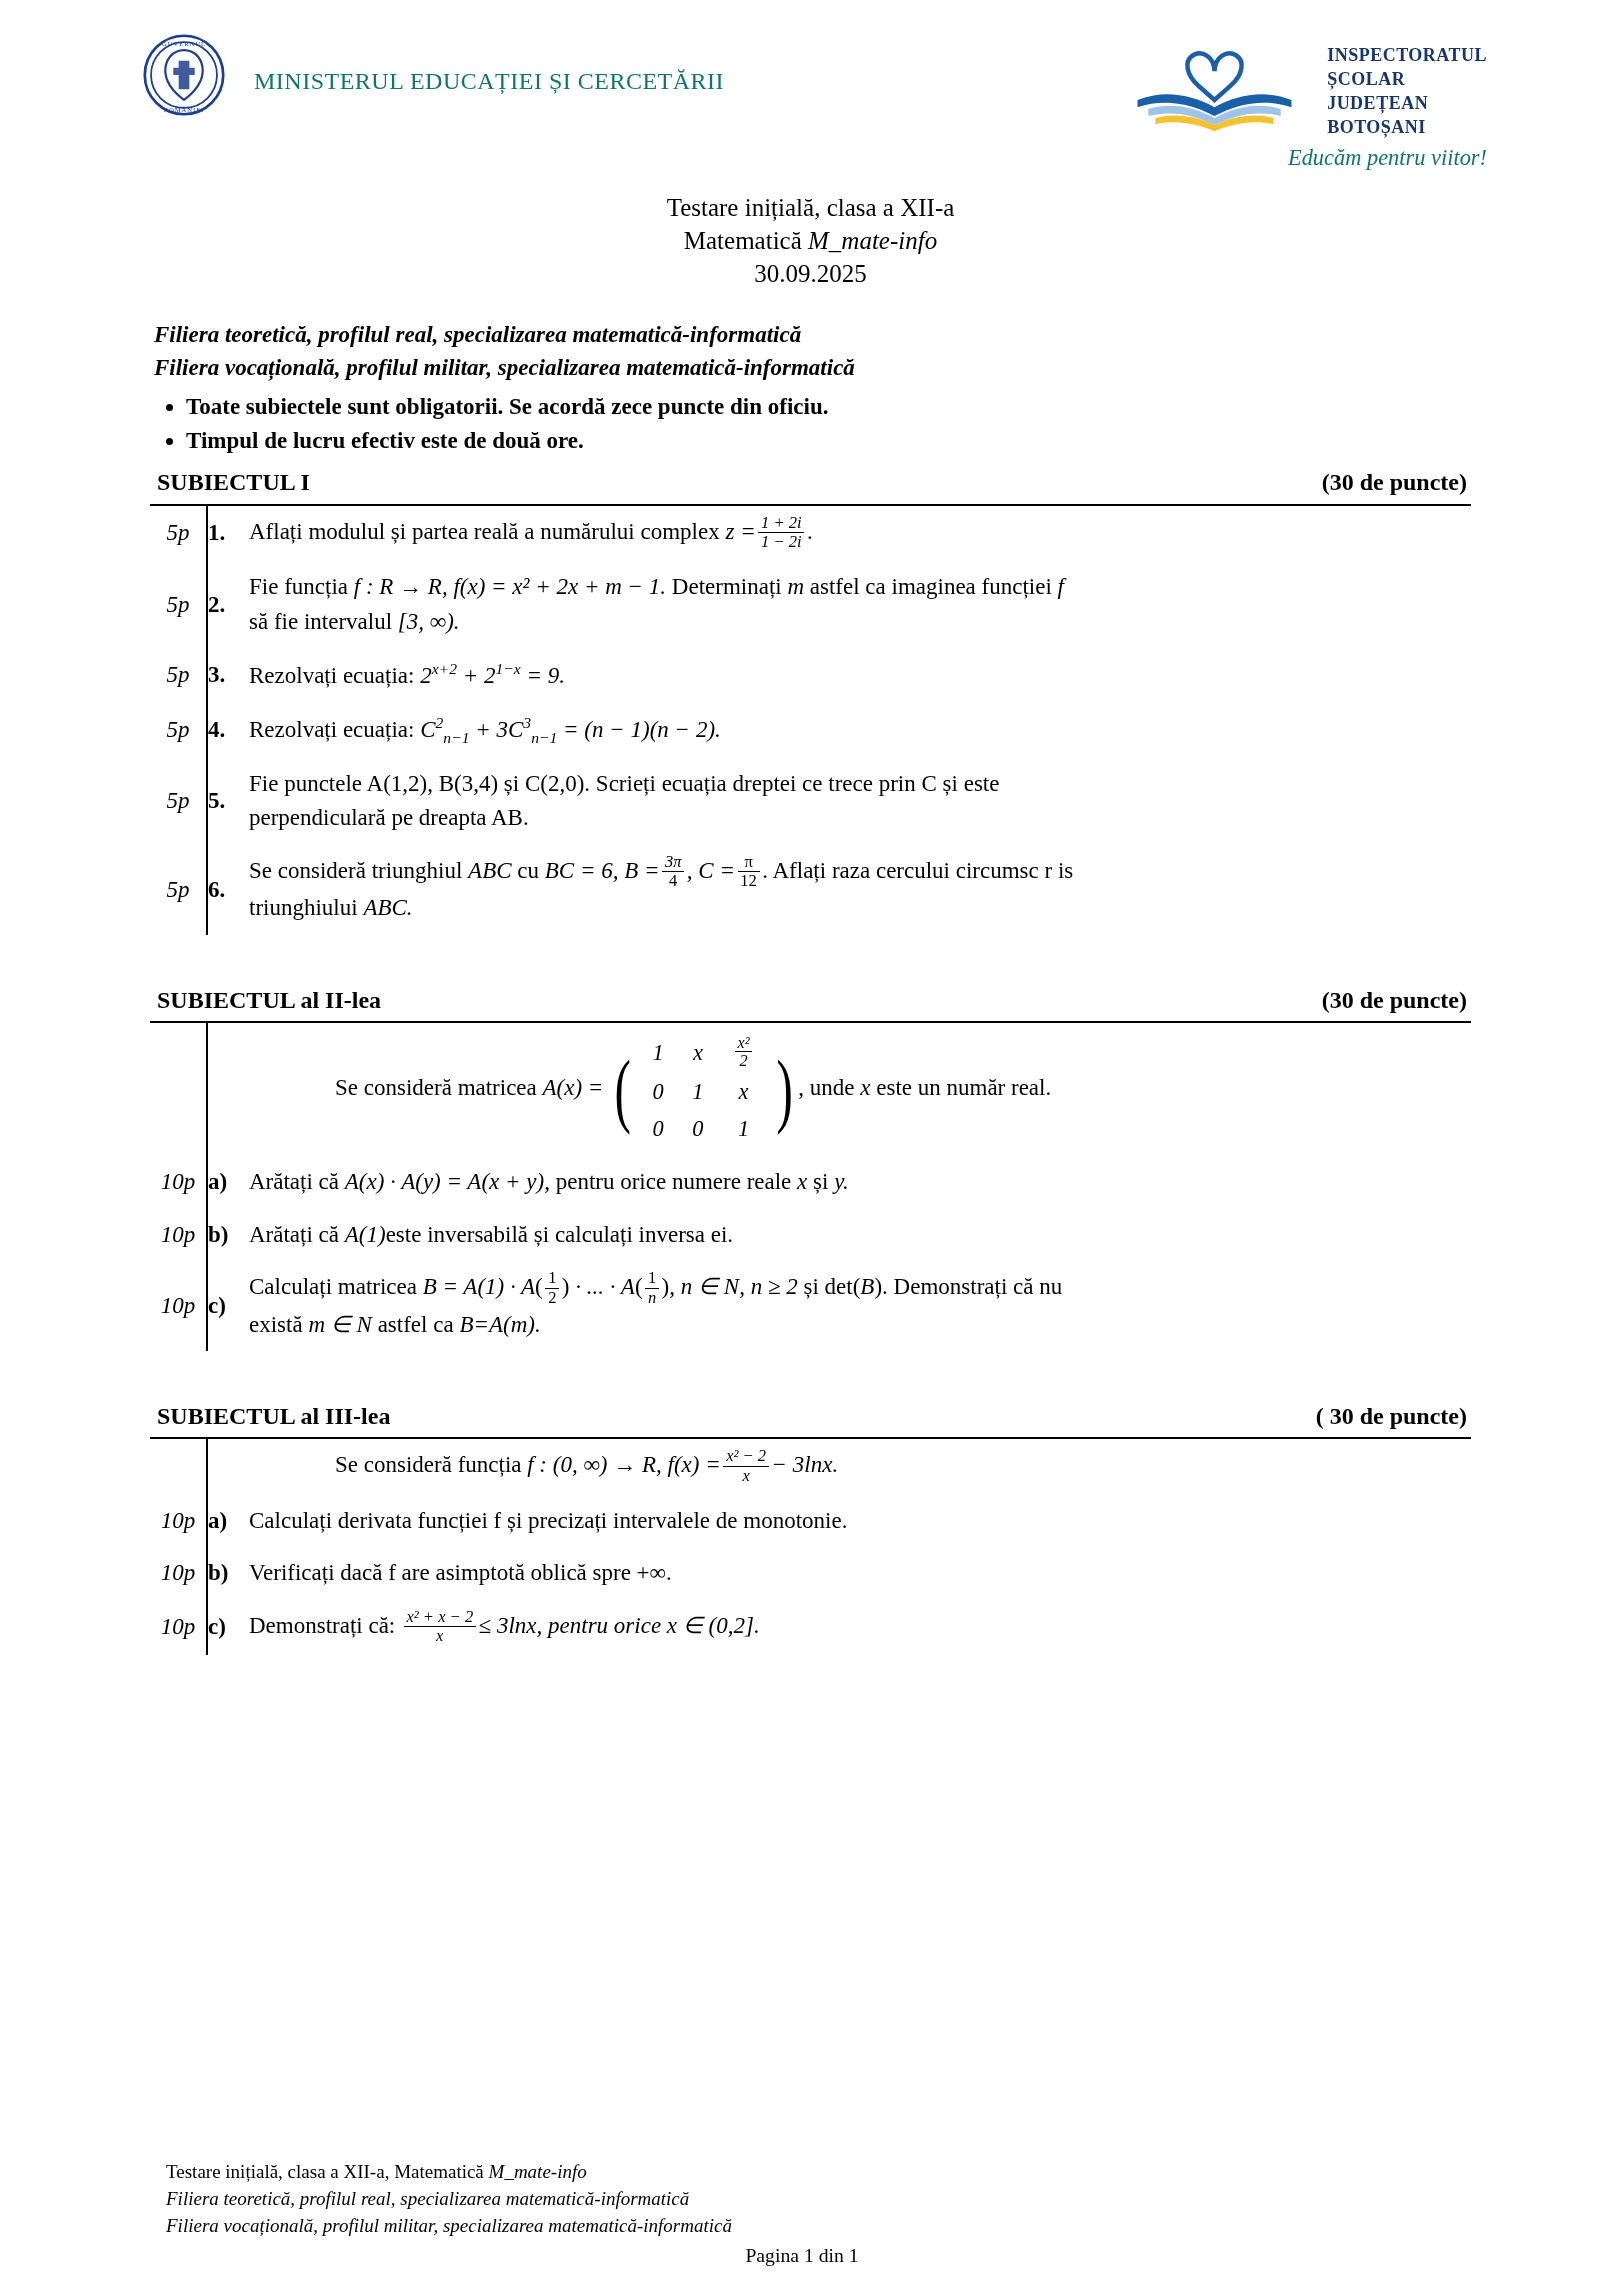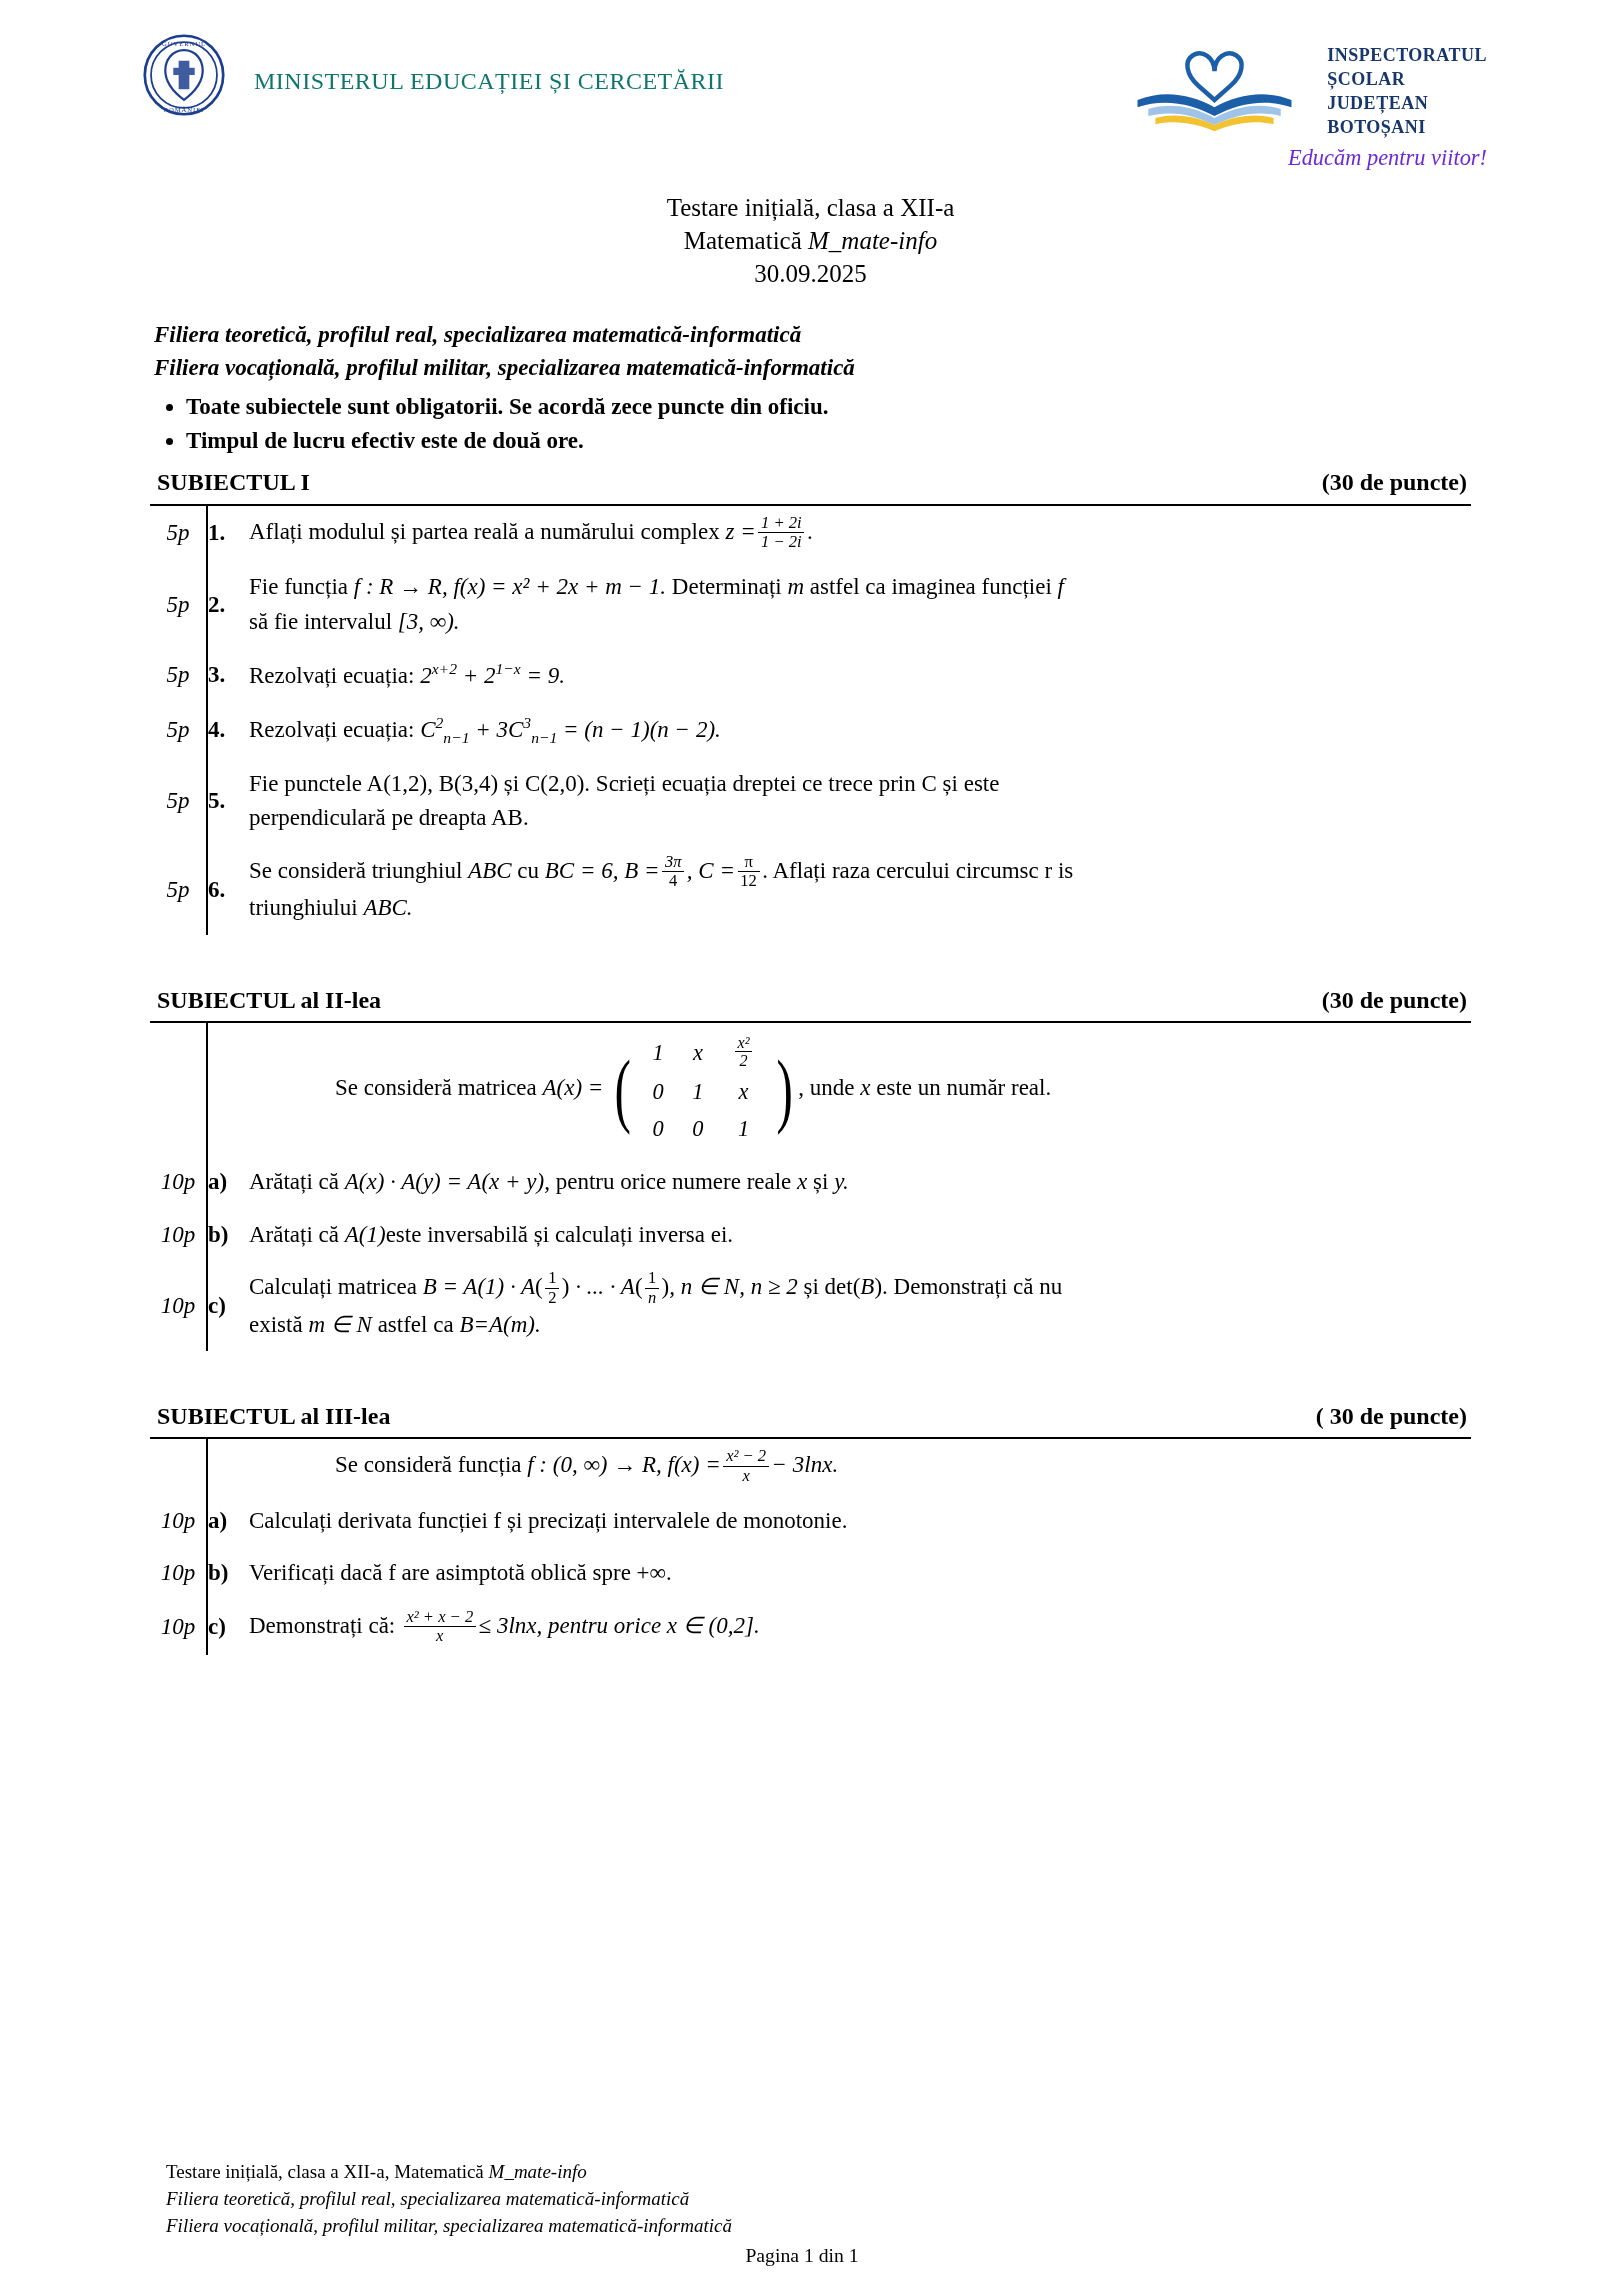--- a/index.html
+++ b/index.html
@@ -49,21 +49,21 @@
     line-height:1.32;
     color:#17366b;
     letter-spacing:0.5px;
   }
   .motto {
     text-align:right;
     padding:5.4px 134px 0 0;
     font-family:"Liberation Serif", serif;
     font-style:italic;
     font-size:22.4px;
-    color:#6d28d9;
+    color:#0f766e;
   }
 
   
   .title-block {
     text-align:center;
     margin-top:19.7px;
     font-weight:normal;
     font-size:25px;
     line-height:1.32;
   }

